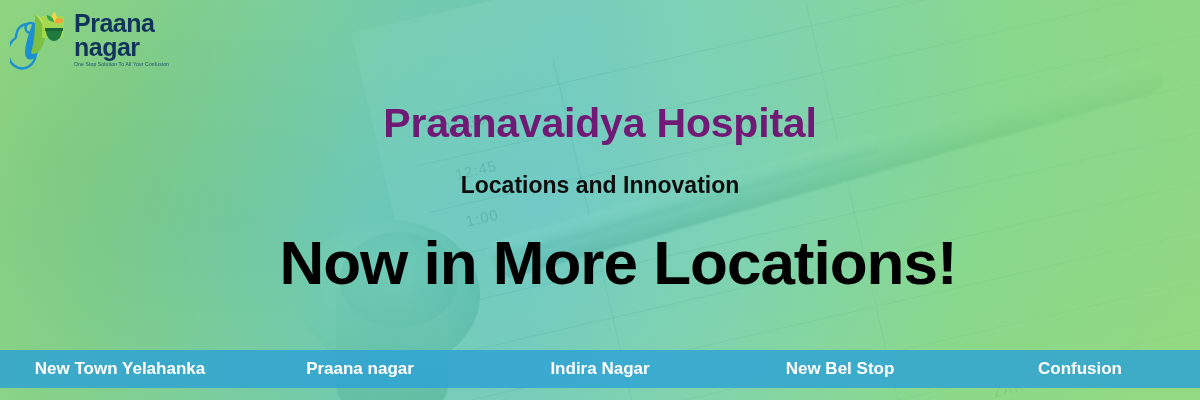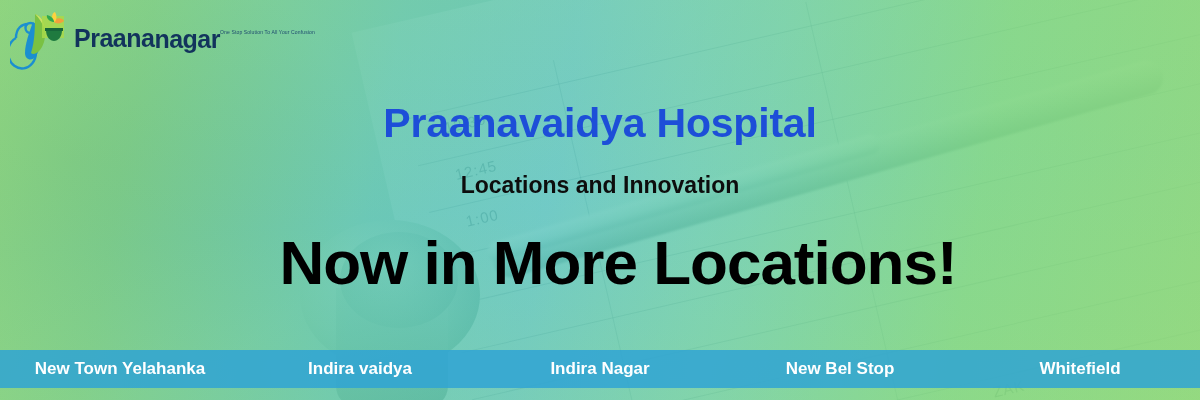--- a/index.html
+++ b/index.html
@@ -124,21 +124,21 @@
     background:linear-gradient(175deg, rgba(150,220,120,.18) 0%, rgba(90,200,170,.05) 50%, rgba(150,220,120,.22) 100%);
   }
 
   
   .logo {
     position:absolute; left:10px; top:8px;
     display:flex; align-items:center; gap:6px;
     z-index:6;
   }
   .logo-mark { width:58px; height:62px; display:block; }
-  .logo-word { display:flex; flex-direction:row; line-height:.92; }
+  .logo-word { display:flex; flex-direction:column; line-height:.92; }
   .logo-l1, .logo-l2 {
     font-family:"Liberation Sans", sans-serif;
     font-weight:bold;
     font-size:25px;
     color:#12335c;
     letter-spacing:-.5px;
   }
   .logo-l2 { margin-top:1px; }
   .logo-tag {
     font-family:"Liberation Sans", sans-serif;
@@ -153,21 +153,21 @@
   .copy {
     position:absolute; left:0; right:0; top:0;
     z-index:5;
     text-align:center;
   }
   .h1 {
     margin-top:100px;
     font-family:"Liberation Sans", sans-serif;
     font-weight:bold;
     font-size:41px;
-    color:#1d4ed8;
+    color:#701a75;
     letter-spacing:-.2px;
   }
   .h2 {
     margin-top:25px;
     font-family:"Liberation Sans", sans-serif;
     font-weight:bold;
     font-size:23px;
     color:#0d0d0d;
   }
   .h3 {
@@ -267,19 +267,19 @@
   </div>
 
   <div class="copy">
     <div class="h1">Praanavaidya Hospital</div>
     <div class="h2">Locations and Innovation</div>
     <div class="h3">Now in More Locations!</div>
   </div>
 
   <div class="locbar">
     <div class="loc">New Town Yelahanka</div>
-    <div class="loc">Indira vaidya</div>
+    <div class="loc">Praana nagar</div>
     <div class="loc">Indira Nagar</div>
     <div class="loc">New Bel Stop</div>
-    <div class="loc">Whitefield</div>
+    <div class="loc">Confusion</div>
   </div>
 
 </div>
 
 </body></html>

